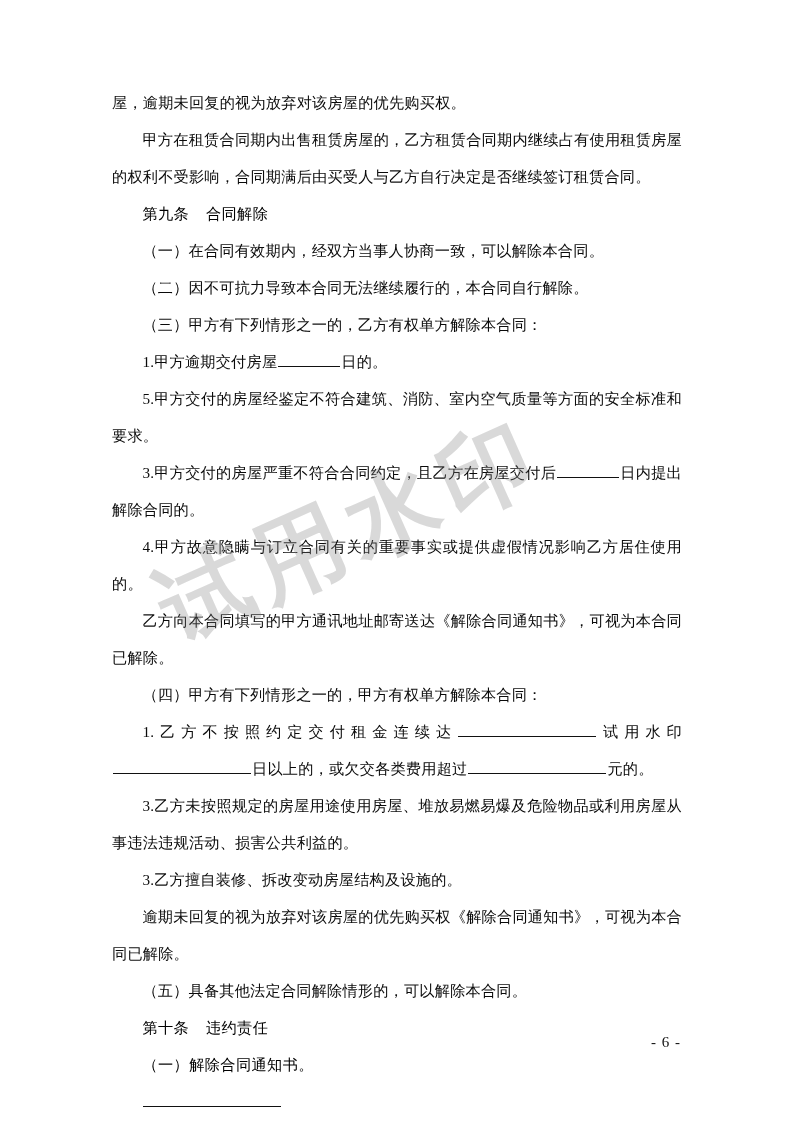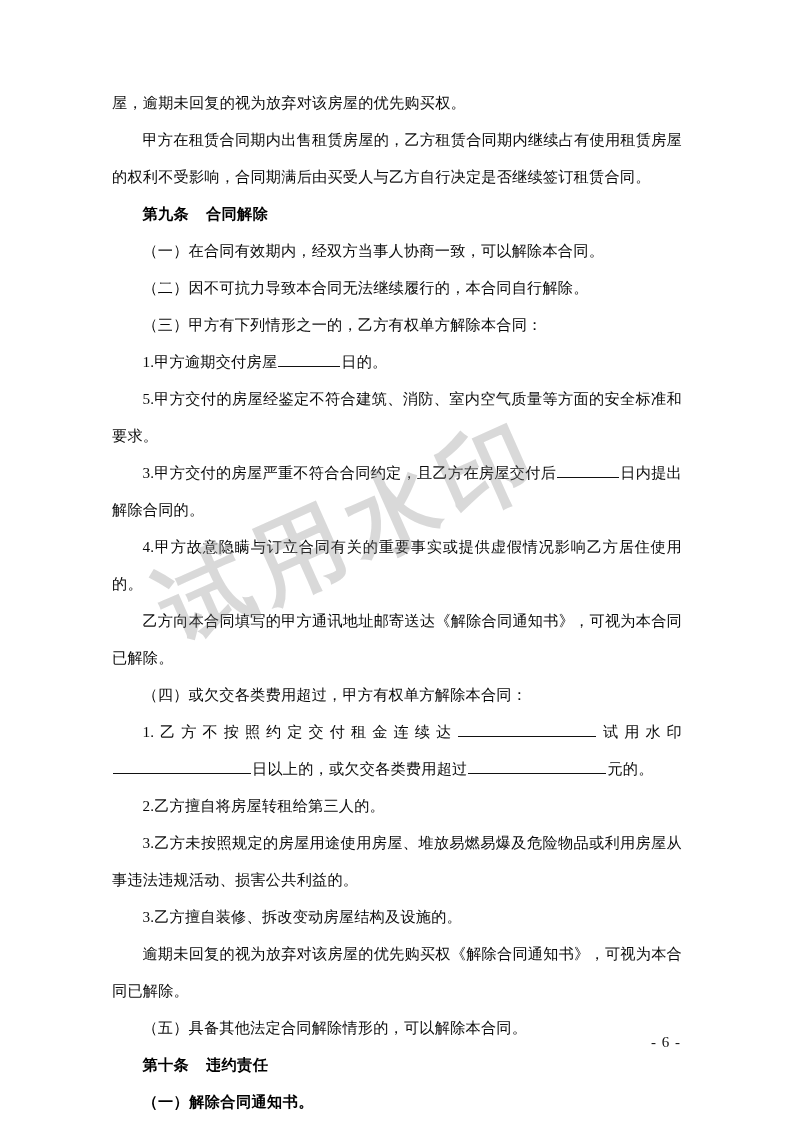--- a/index.html
+++ b/index.html
@@ -33,21 +33,21 @@
     letter-spacing: 0.2px;
     margin: 0;
   }
   .indent {
     text-indent: 2em;
   }
   .heading {
     font-size: 15.2px;
     line-height: 37px;
     color: #000000;
-    font-weight: bold;
+    font-weight: normal;
     margin: 0;
     text-indent: 2em;
     letter-spacing: 0.4px;
   }
   .heading .gap {
     display: inline-block;
     width: 1.1em;
   }
   .blank {
     display: inline-block;
@@ -109,25 +109,24 @@
     <p class="para indent"><span>1.甲方逾期交付房屋</span><span class="blank b-med"></span><span>日的。</span></p>
 
     <p class="para indent">5.甲方交付的房屋经鉴定不符合建筑、消防、室内空气质量等方面的安全标准和要求。</p>
 
     <p class="para indent"><span>3.甲方交付的房屋严重不符合合同约定，且乙方在房屋交付后</span><span class="blank b-med"></span><span>日内提出解除合同的。</span></p>
 
     <p class="para indent">4.甲方故意隐瞒与订立合同有关的重要事实或提供虚假情况影响乙方居住使用的。</p>
 
     <p class="para indent">乙方向本合同填写的甲方通讯地址邮寄送达《解除合同通知书》，可视为本合同已解除。</p>
 
-    <p class="para indent">（四）或欠交各类费用超过，甲方有权单方解除本合同：</p>
+    <p class="para indent">（四）甲方有下列情形之一的，甲方有权单方解除本合同：</p>
 
     <p class="para indent"><span>1.乙方不按照约定交付租金连续达</span><span class="blank b-long"></span><span>试用水印</span><span class="blank b-long"></span><span>日以上的，或欠交各类费用超过</span><span class="blank b-long"></span><span>元的。</span></p>
 
-    <p class="para indent">2.乙方擅自将房屋转租给第三人的。</p>
 
     <p class="para indent">3.乙方未按照规定的房屋用途使用房屋、堆放易燃易爆及危险物品或利用房屋从事违法违规活动、损害公共利益的。</p>
 
     <p class="para indent">3.乙方擅自装修、拆改变动房屋结构及设施的。</p>
 
     <p class="para indent">逾期未回复的视为放弃对该房屋的优先购买权《解除合同通知书》，可视为本合同已解除。</p>
 
     <p class="para indent">（五）具备其他法定合同解除情形的，可以解除本合同。</p>
 
     <p class="heading"><span>第十条</span><span class="gap"></span><span>违约责任</span></p>

